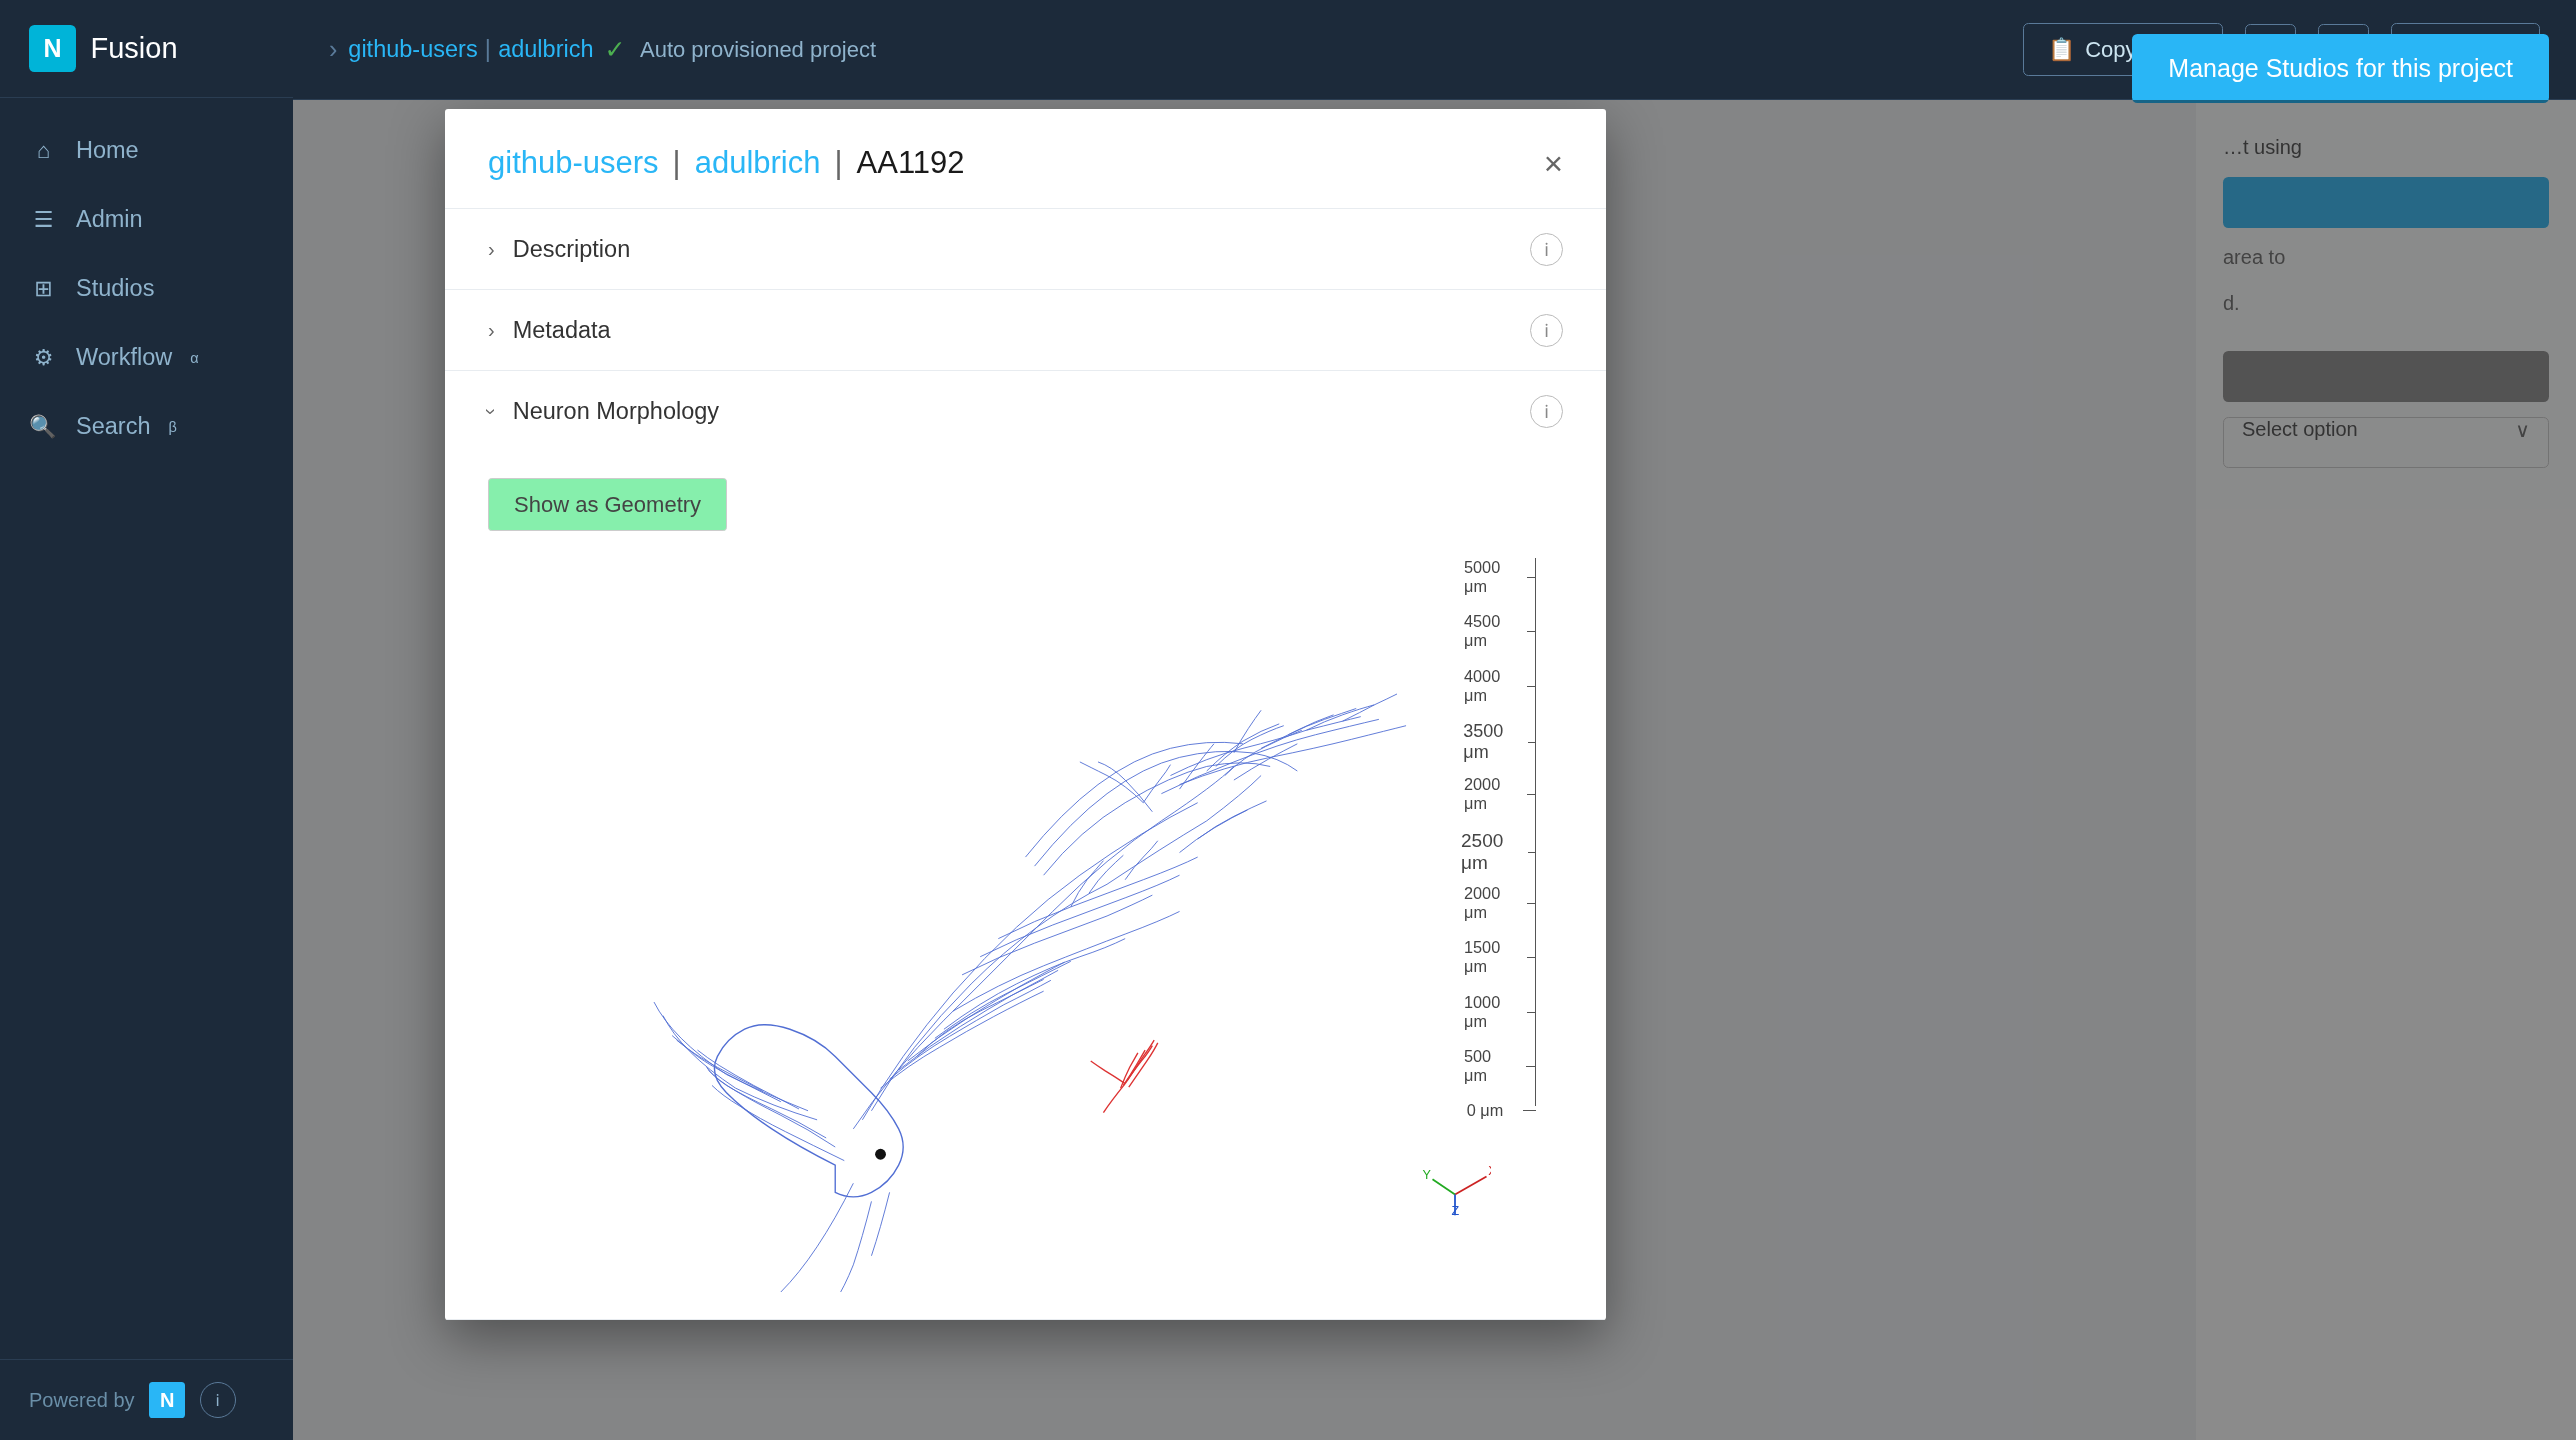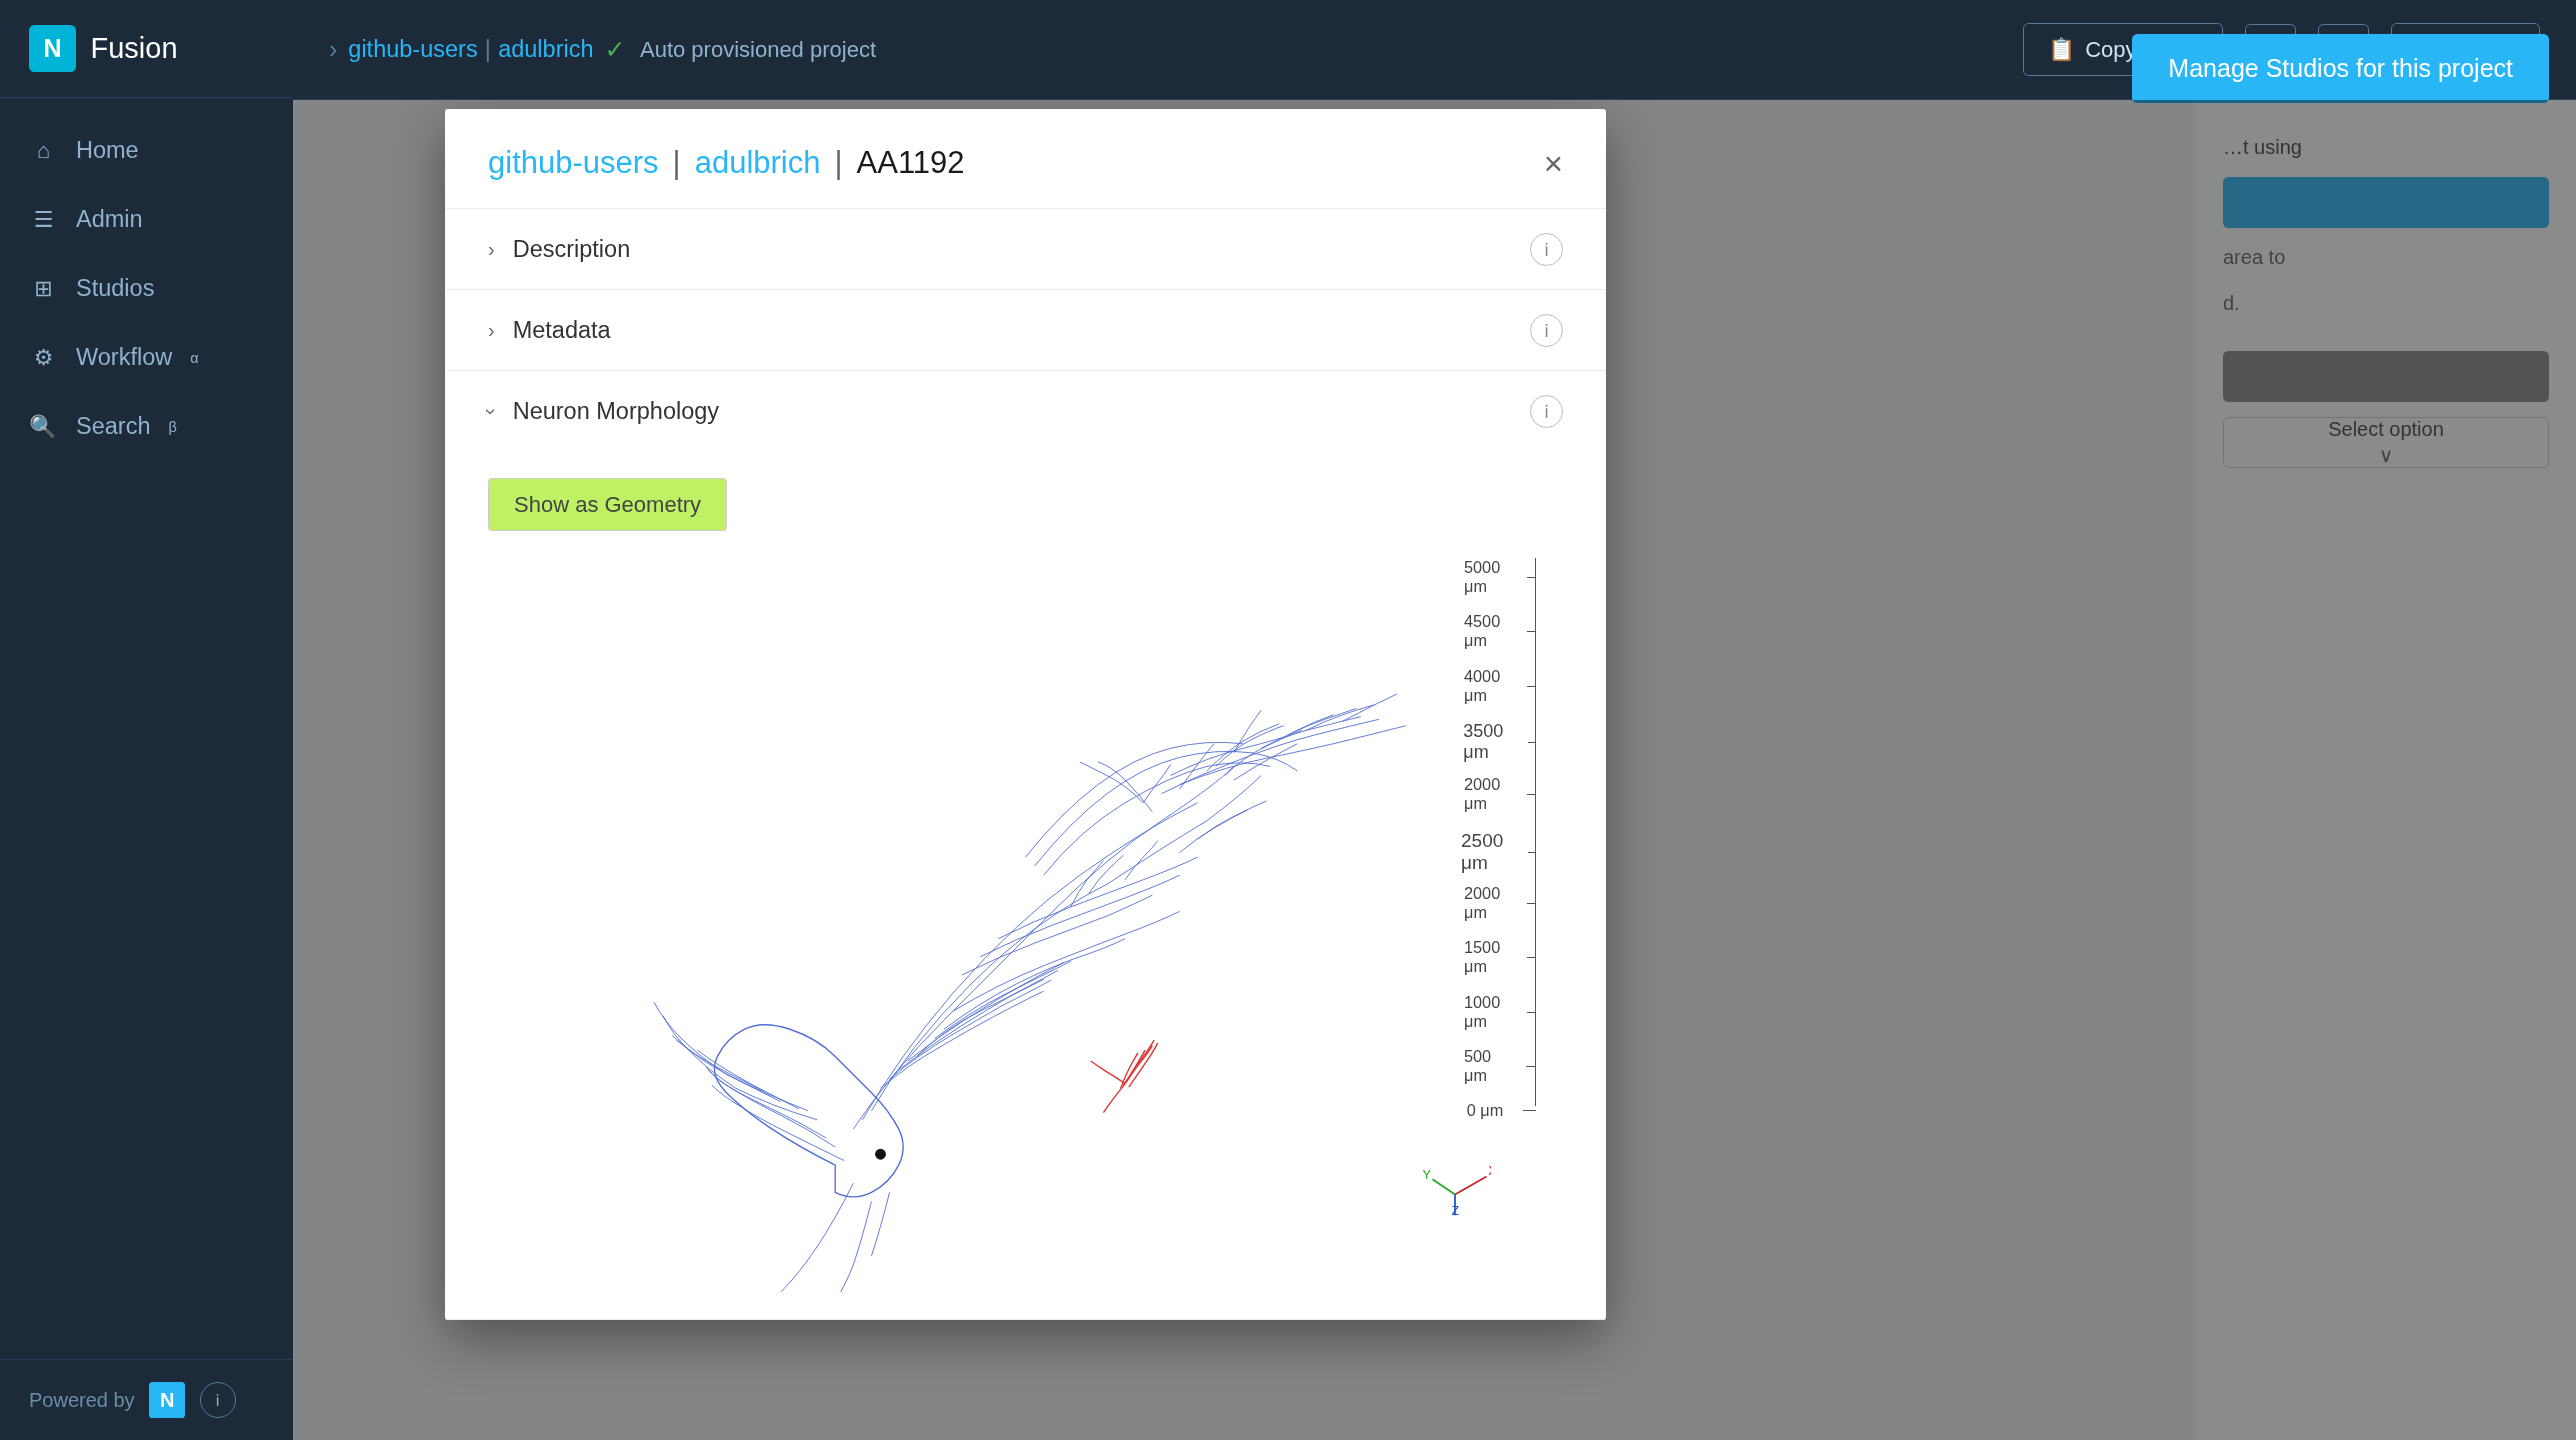--- a/index.html
+++ b/index.html
@@ -257,21 +257,21 @@
       justify-content: center;
       color: #888;
       font-size: 18px;
     }
     .neuron-content {
       padding: 27px 43px;
       min-height: 815px;
       position: relative;
     }
     .btn-show-geometry {
-      background: #bef264;
+      background: #86efac;
       border: 1.8px solid #ccc;
       color: #444;
       padding: 12.7px 25px;
       border-radius: 3.6px;
       font-size: 22px;
       cursor: pointer;
       margin-bottom: 18px;
     }
 
     
@@ -386,21 +386,21 @@
   </div>
 </div>
 
 <div class="main-content">
 
   <div style="position:absolute;right:0;top:0;width:380px;height:100%;background:white;padding:36px 27px;opacity:0.85;">
     <div style="font-size:20px;color:#444;margin-bottom:18px;">…t using</div>
     <div style="width:100%;height:51px;background:#29b6f6;border-radius:5.4px;margin-bottom:18px;"></div>
     <div style="font-size:20px;color:#666;margin-bottom:36px;">area to<br><br>d.</div>
     <div style="width:100%;height:51px;background:#888;border-radius:5.4px;margin-bottom:14.5px;"></div>
-    <div style="width:100%;height:51px;border:1.8px solid #ccc;border-radius:5.4px;display:flex;align-items:center;justify-content:space-between;padding:0 18px;flex-direction:column;">
+    <div style="width:100%;height:51px;border:1.8px solid #ccc;border-radius:5.4px;display:flex;justify-content:space-between;padding:0 18px;">
       <span style="font-size:20px;color:#444;">Select option</span>
       <span style="font-size:20px;color:#666;">∨</span>
     </div>
   </div>
 
   <div class="overlay-backdrop"></div>
 
   <div class="modal">
 
     <div class="modal-header">

